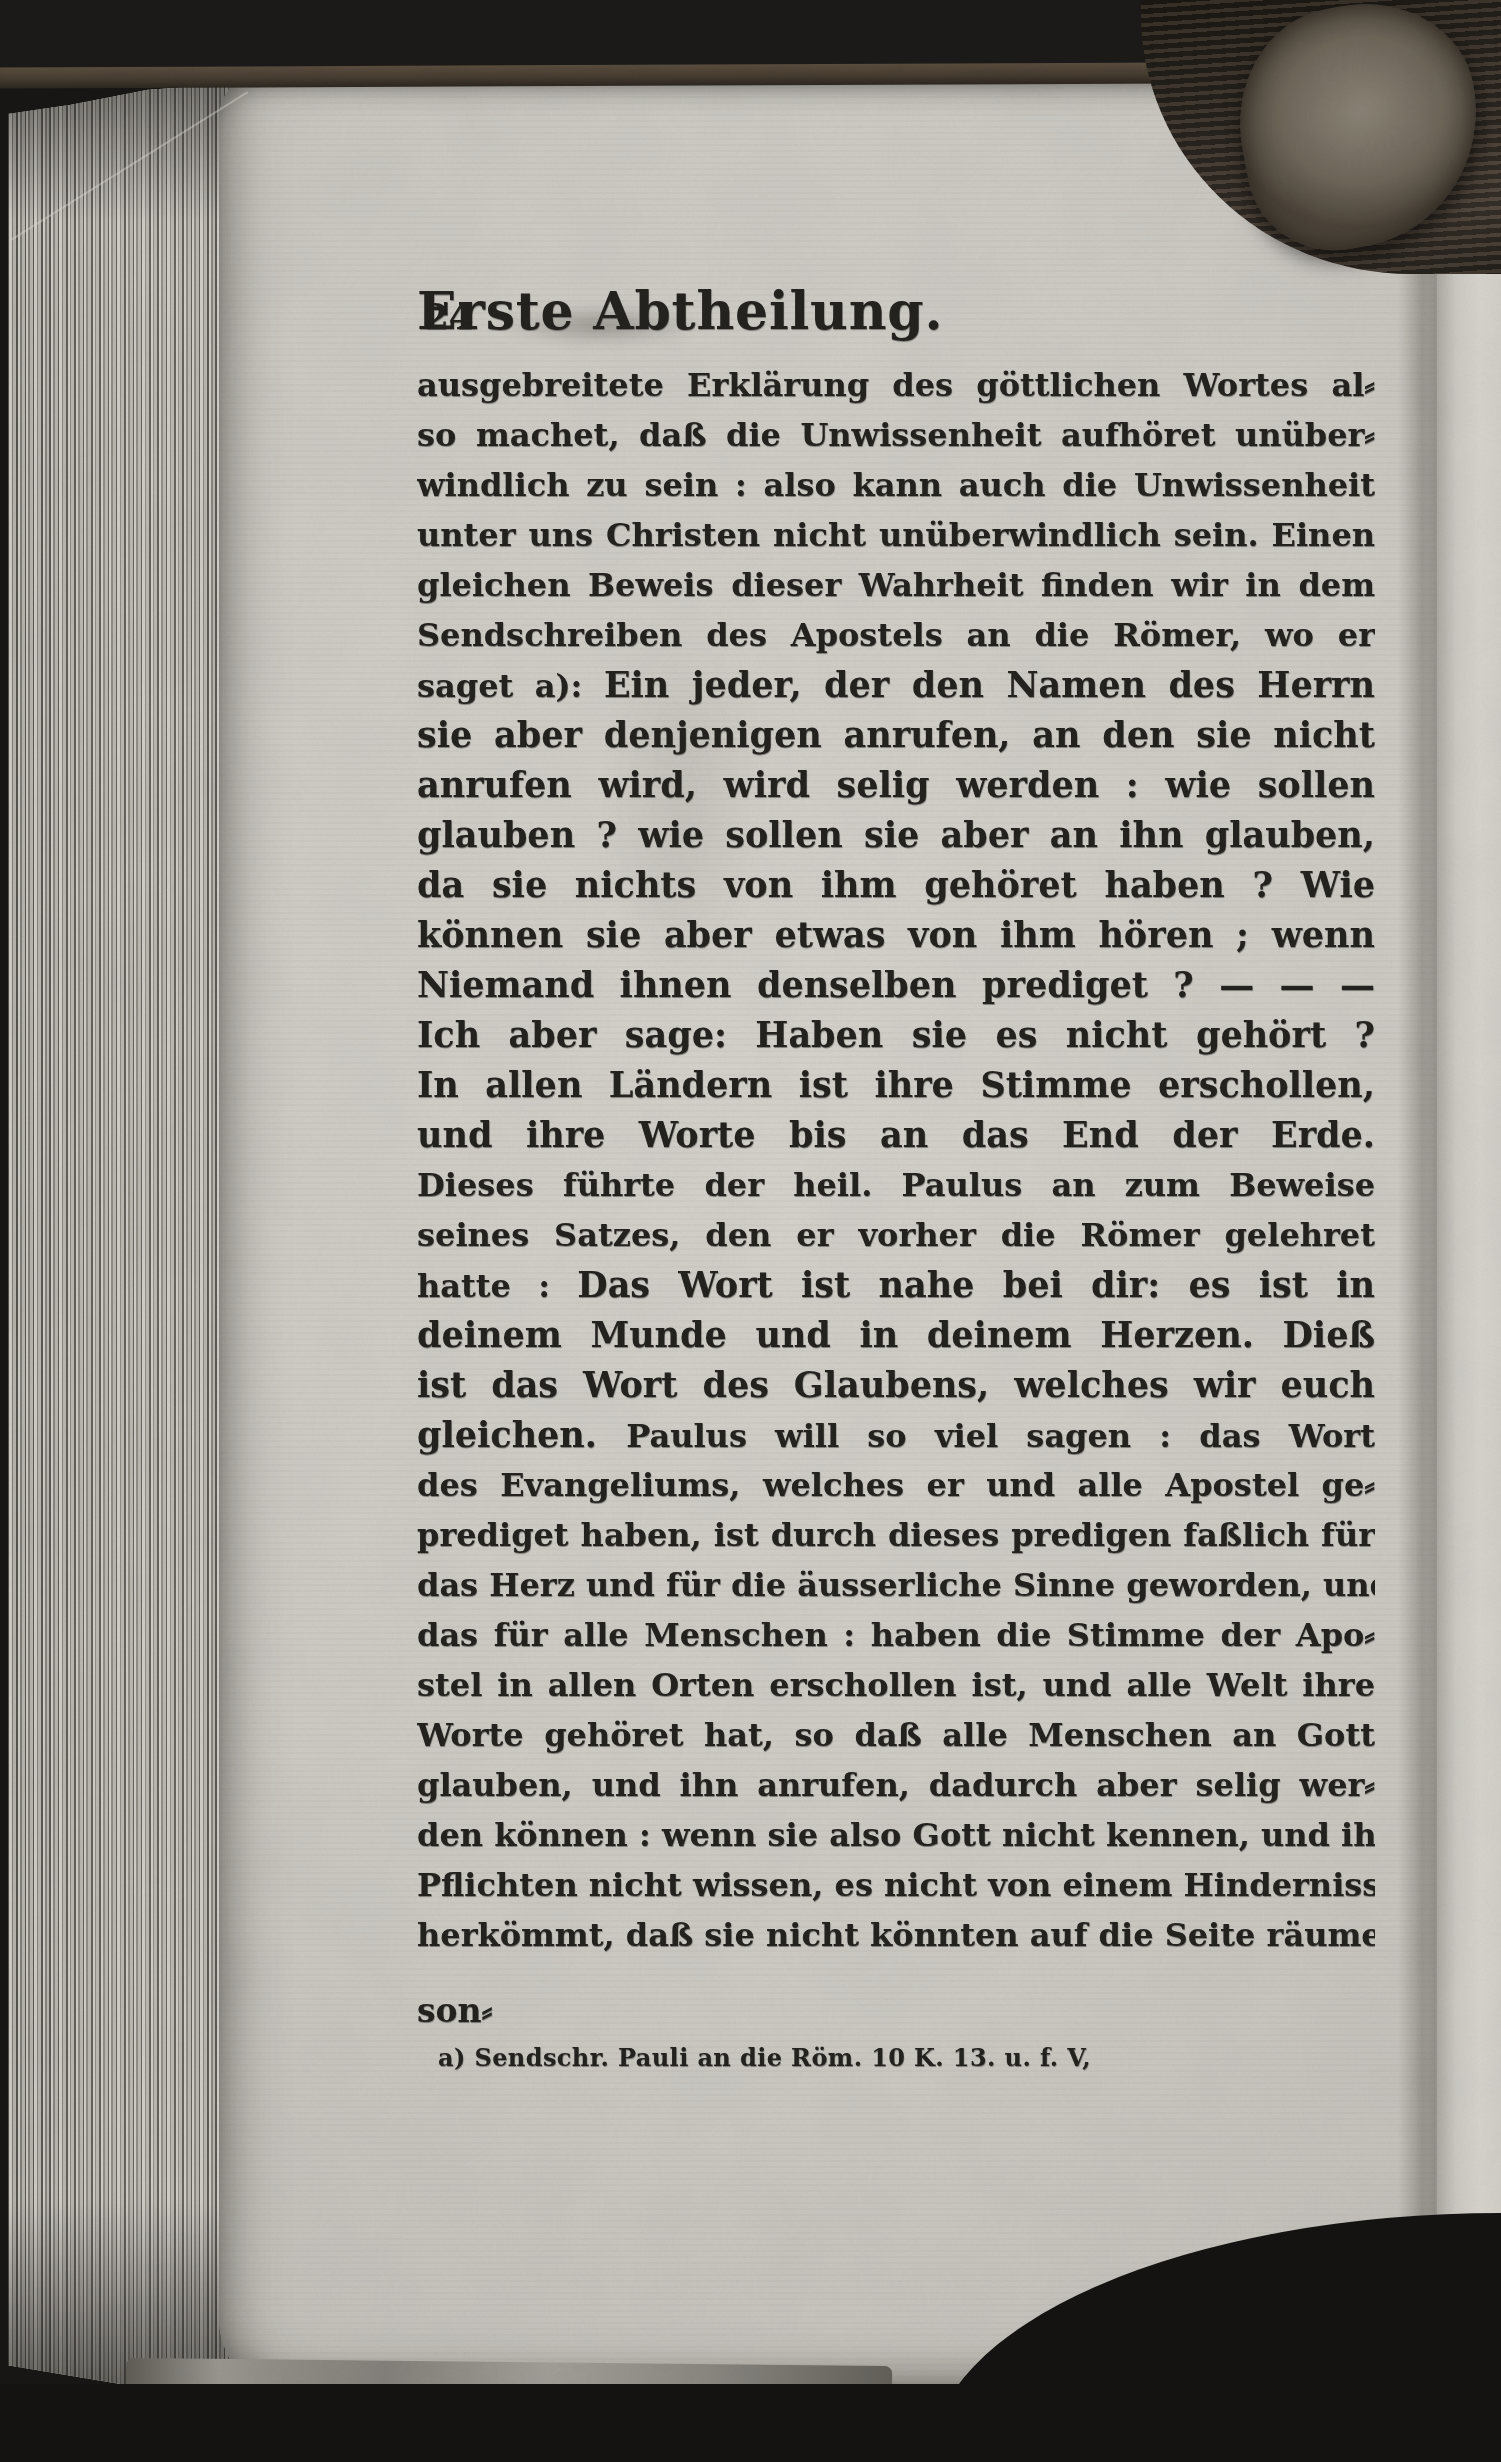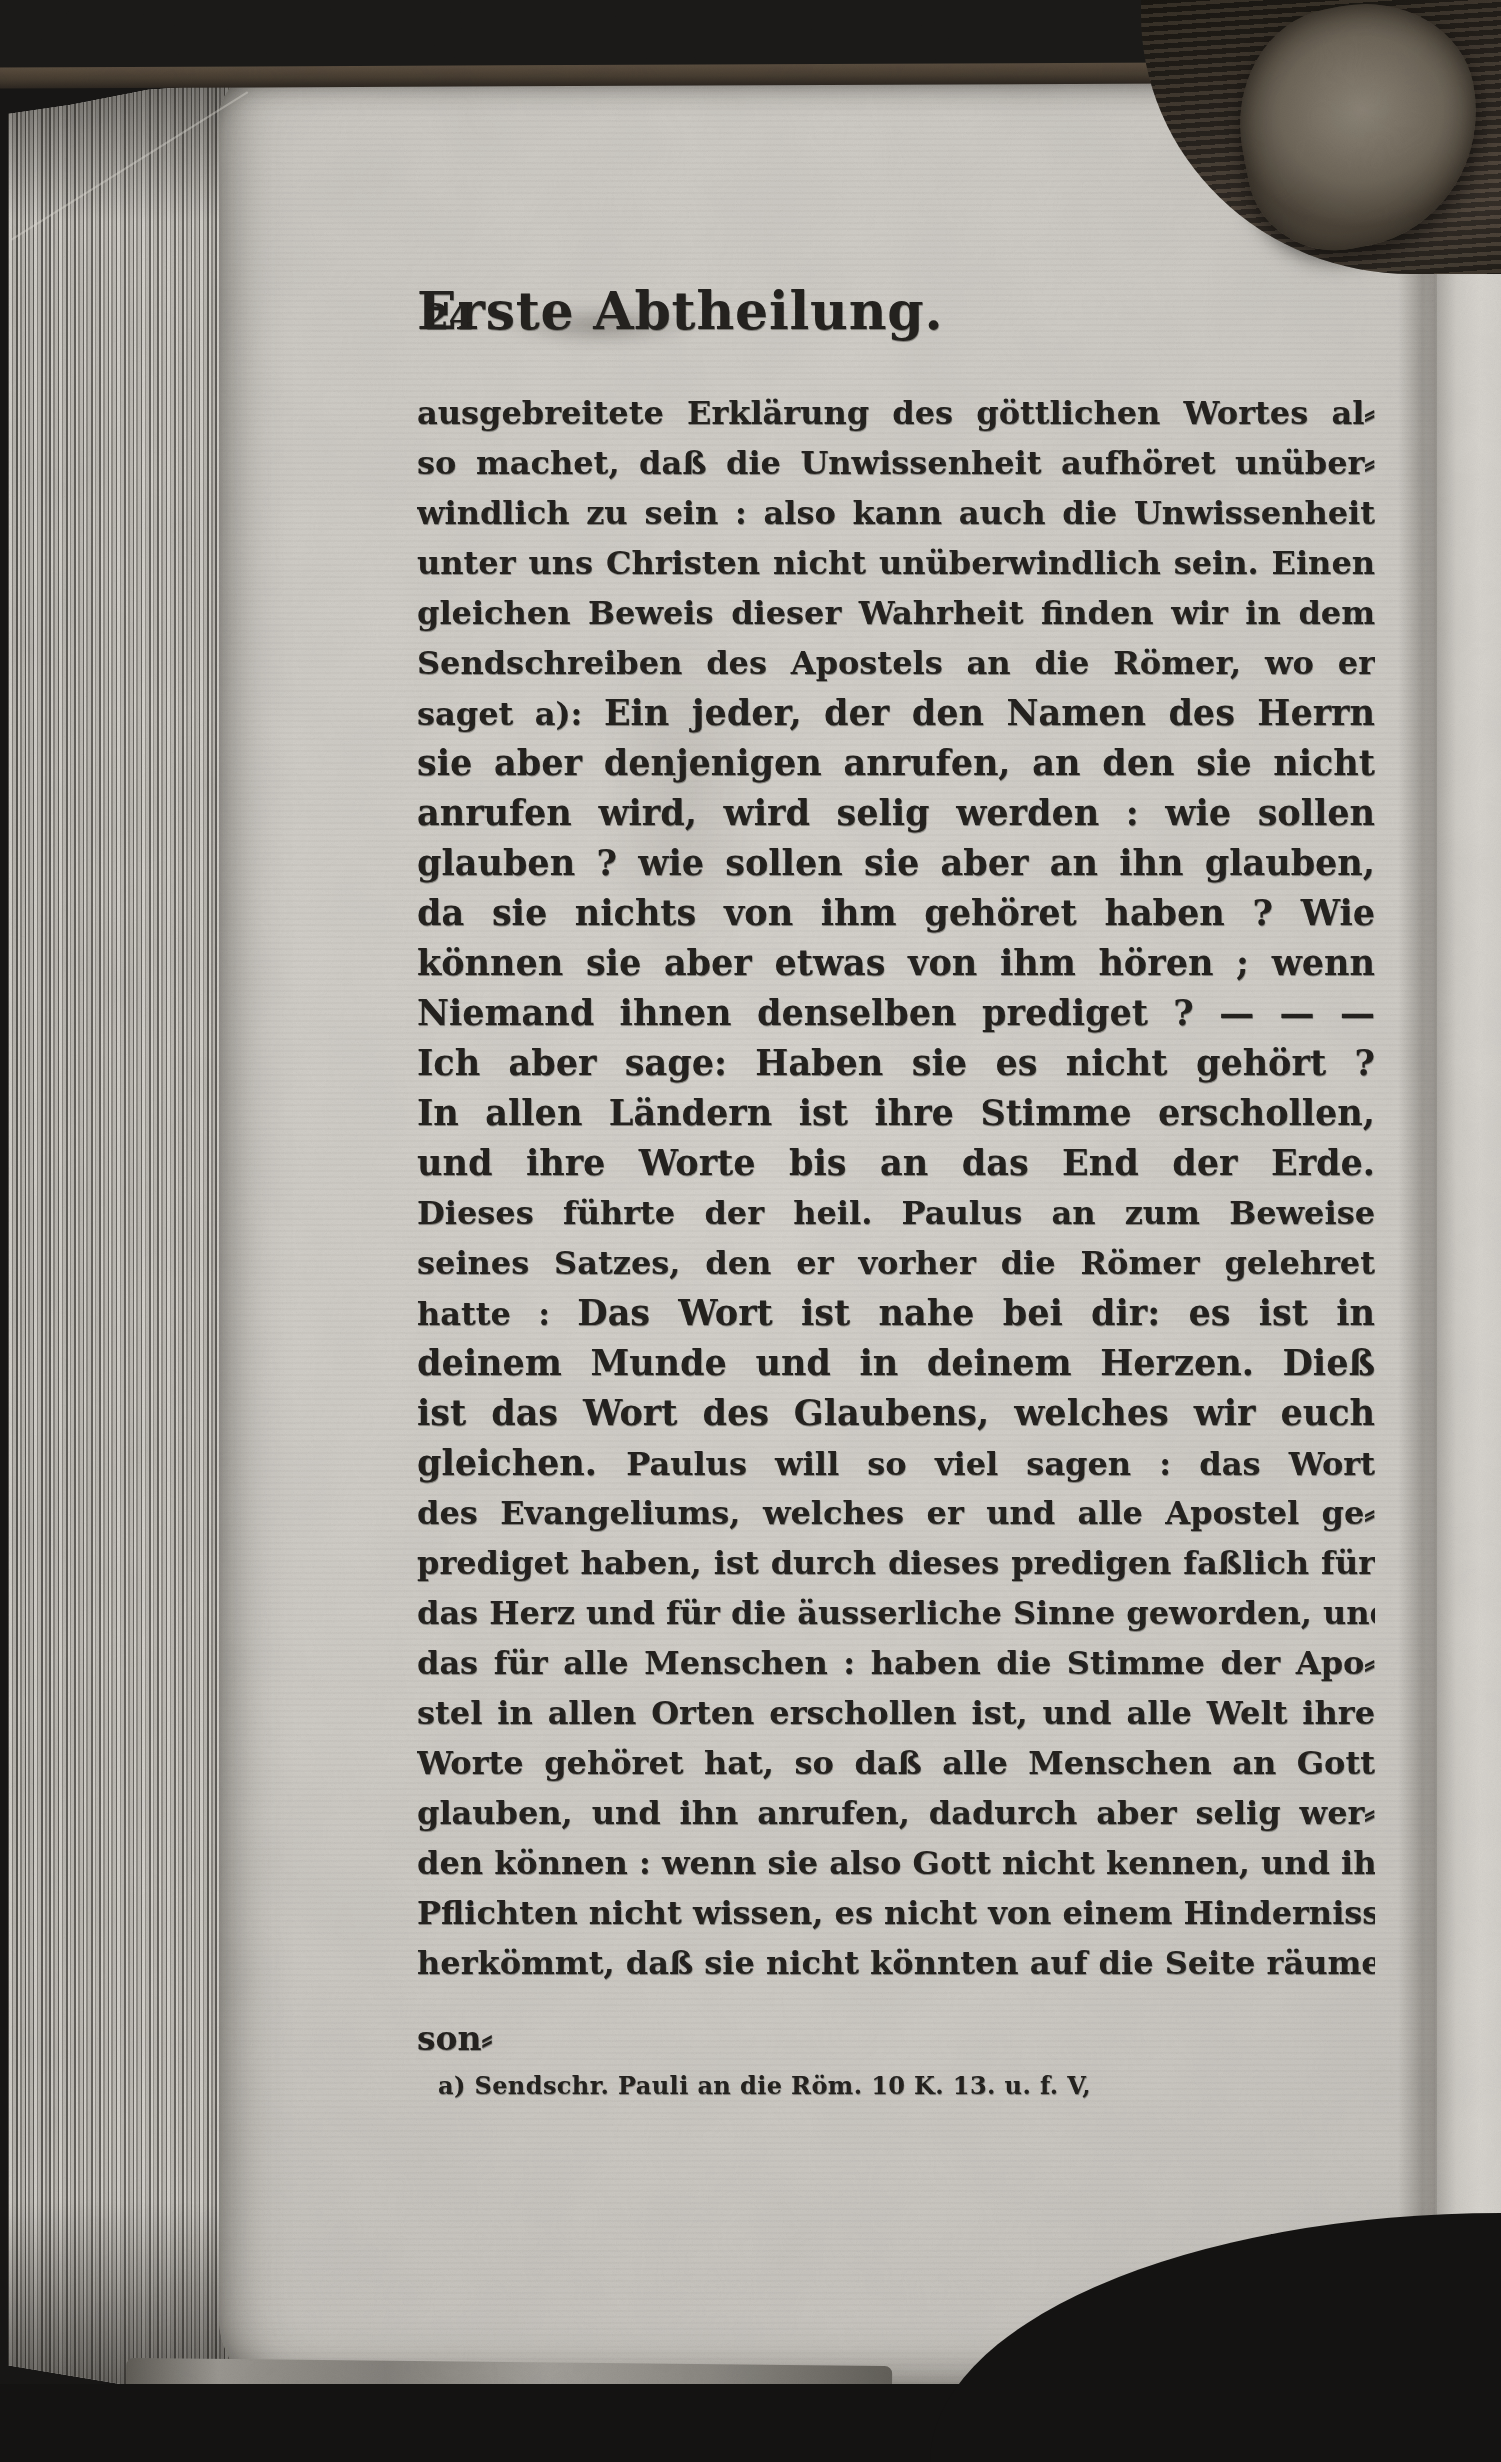--- a/index.html
+++ b/index.html
@@ -64,21 +64,21 @@
         background:radial-gradient(50% 50% at 50% 50%,rgba(70,64,58,.10),rgba(70,64,58,0) 80%);
         filter:blur(7.5px);}
 
   
   .text-layer{position:absolute;inset:0;z-index:10;color:#24221f;
         text-shadow:0.5px 0.5px 0.7px rgba(32,30,27,.45);}
   .header{position:absolute;top:275px;left:417px;width:958px;height:65px;}
   .pageno{position:absolute;left:7.5px;bottom:3px;font-size:35px;font-weight:700;}
   .running{text-align:left;font-size:52px;font-weight:700;letter-spacing:0.8px;padding-top:4.5px;}
 
-  .body{position:absolute;left:417px;top:388px;width:958px;}
+  .body{position:absolute;left:417px;top:360px;width:958px;}
   .bline{height:50px;line-height:50px;text-align:justify;text-align-last:justify;
          overflow:hidden;white-space:nowrap;font-weight:700;}
   .rg{font-size:32px;}
   .em{font-size:35px;}
   .catchword{height:50px;line-height:50px;margin-top:25.5px;text-align:left;
              padding-right:39px;font-size:33px;font-weight:700;}
   .footnote{margin-top:7px;padding-left:21px;font-size:24px;font-weight:700;letter-spacing:0.4px;}
 
   
   .noise,.mottle{position:absolute;inset:0;z-index:50;pointer-events:none;}

